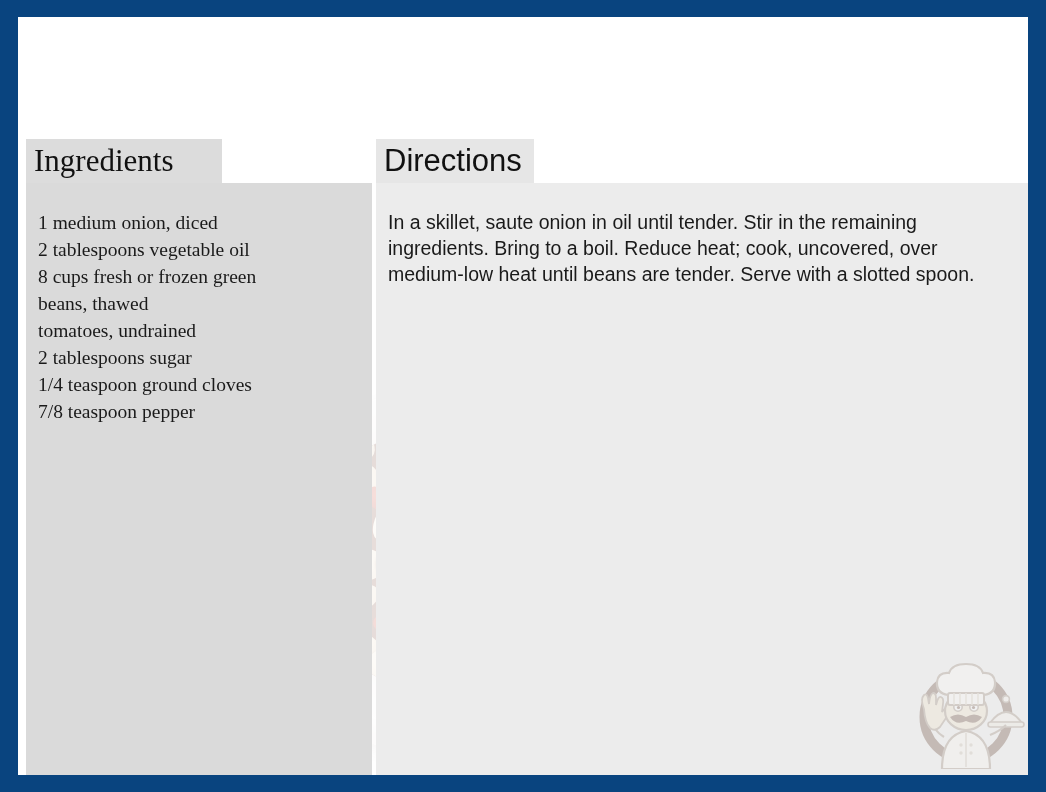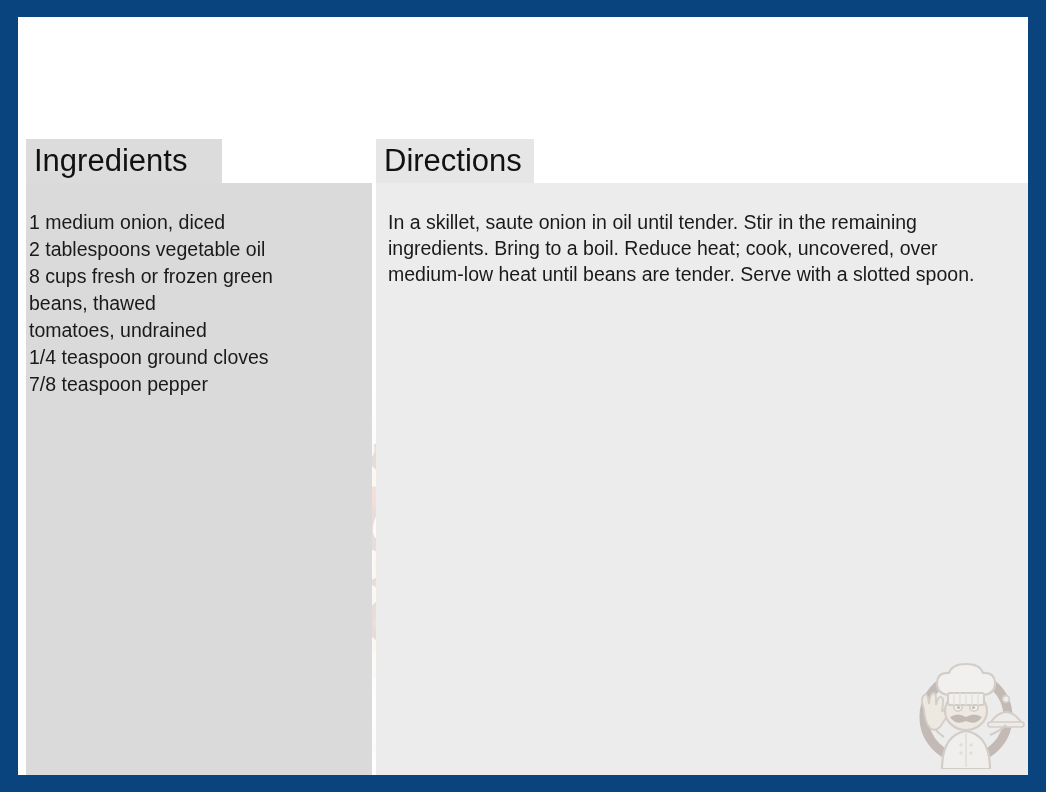--- a/index.html
+++ b/index.html
@@ -169,36 +169,37 @@
     background: #dedede;
     font-size: 31px;
     color: #111111;
     white-space: nowrap;
     box-sizing: border-box;
   }
   .panel-body {
     position: absolute;
     left: 0;
     box-sizing: border-box;
-    padding: 26px 18px 18px 3px;
+    padding: 26px 18px 18px 12px;
   }
   .panel-body p,
   .panel-body .line {
     margin: 0;
     font-size: 19.5px;
     line-height: 27px;
     color: #1a1a1a;
   }
 
   
   #panel-ingredients {
     left: 8px;
     top: 122px;
     width: 358px;
     height: 636px;
+    font-family: Liberation Serif, serif;
   }
   #panel-ingredients .panel-tab {
     width: 196px;
     background: #dcdcdc;
   }
   #panel-ingredients .panel-body {
     top: 44px;
     width: 346px;
     height: 592px;
     background: #dadada;
@@ -398,20 +399,21 @@
     </div>
 
     <div class="panel" id="panel-ingredients">
       <div class="panel-tab">Ingredients</div>
       <div class="panel-body" id="ingredients-body">
           <div class="line">1 medium onion, diced</div>
           <div class="line">2 tablespoons vegetable oil</div>
           <div class="line">8 cups fresh or frozen green</div>
           <div class="line">beans, thawed</div>
           <div class="line">tomatoes, undrained</div>
+          <div class="line">2 tablespoons sugar</div>
           <div class="line">1/4 teaspoon ground cloves</div>
           <div class="line">7/8 teaspoon pepper</div>
         </div>
     </div>
 
     <div class="panel" id="panel-directions">
       <div class="panel-tab">Directions</div>
       <div class="panel-body">
         <p>In a skillet, saute onion in oil until tender. Stir in the remaining ingredients. Bring to a boil. Reduce heat; cook, uncovered, over medium-low heat until beans are tender. Serve with a slotted spoon.</p>
       </div>

